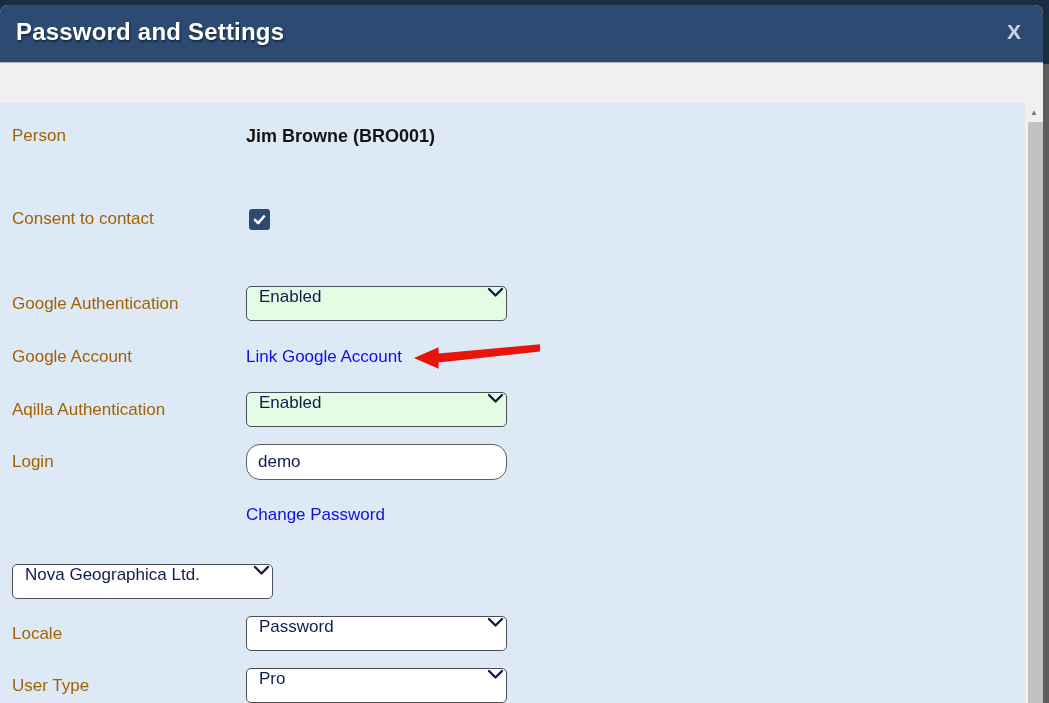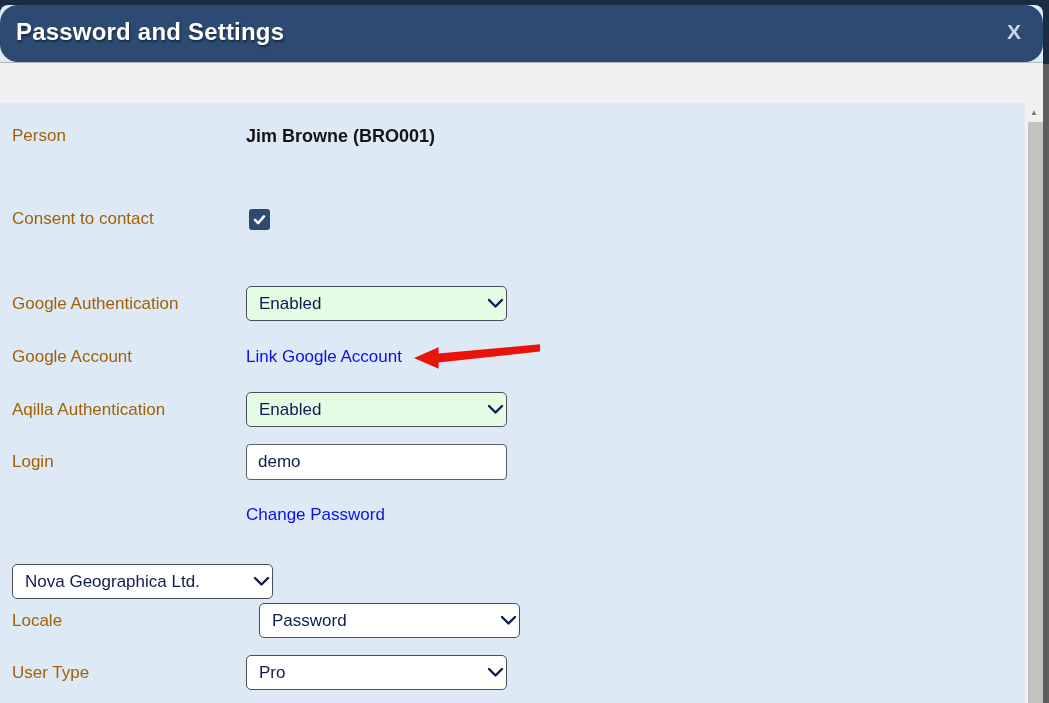--- a/index.html
+++ b/index.html
@@ -23,21 +23,20 @@
     position: absolute; top: 5px; left: 0; width: 1043px; height: 698px;
     border-radius: 8px 8px 0 0; overflow: hidden;
     display: flex; flex-direction: column;
     background: #dde9f5;
   }
   .modal-header {
     height: 57px; flex: 0 0 57px;
     background: #2c4a72;
     display: flex; align-items: center; justify-content: space-between;
     padding: 0 16px 4px 16px;
-    border-radius: 18px;
   }
   .modal-title {
     color: #ffffff; font-size: 24px; font-weight: bold;
     text-shadow: 1px 2px 2px rgba(0,0,0,0.45);
     letter-spacing: 0.2px;
   }
   .close-btn {
     color: #ccd6e0; font-size: 21px; font-weight: bold;
     cursor: pointer; padding: 2px 6px; line-height: 1;
   }
@@ -58,51 +57,51 @@
 
   
   .r-person   { margin-top: 21px; height: 24px; }
   .r-consent  { margin-top: 60px; height: 22px; }
   .r-gauth    { margin-top: 56px; height: 35px; }
   .r-gacct    { margin-top: 25px; height: 22px; }
   .r-aqilla   { margin-top: 24px; height: 35px; }
   .r-login    { margin-top: 17px; height: 36px; }
   .r-changepw { margin-top: 24px; height: 22px; }
   .r-defco    { margin-top: 38px; height: 35px; }
-  .r-locale   { margin-top: 4px; height: 35px; gap: 13px; }
+  .r-locale   { margin-top: 17px; height: 35px; }
   .r-usertype { margin-top: 17px; height: 35px; }
 
   
   .checkbox {
     width: 21px; height: 21px; margin-left: 3px;
     background: #2c4a72; border-radius: 3px;
     display: flex; align-items: center; justify-content: center;
     cursor: pointer;
   }
   .checkbox svg { display: block; }
 
   
   .select {
     width: 261px; height: 35px;
     background: #ffffff;
     border: 1px solid #4a4f55; border-radius: 5px;
-    display: flex; align-items: center;
+    display: flex; align-items: flex-start;
     padding: 0 2px 0 12px;
     font-size: 17px; color: #0e1c4f;
     cursor: pointer;
   }
   .select.green { background: #e3fce3; }
   .select .sel-text { flex: 1; white-space: nowrap; overflow: hidden; }
   .select .chev { flex: 0 0 auto; margin-left: 4px; color: #0e1c4f; }
 
   
   .text-input {
     width: 261px; height: 36px;
     background: #ffffff;
-    border: 1px solid #5a5f66; border-radius: 4px;
+    border: 1px solid #5a5f66; border-radius: 14px;
     padding: 4px 11px; font-size: 17px; color: #0e1c4f;
     font-family: "Liberation Sans", sans-serif;
     outline: none;
   }
 
   
   .link {
     color: #0e0eea; font-size: 17px; cursor: pointer; text-decoration: none;
   }
   .arrow-annotation { margin-left: 12px; display: block; }

